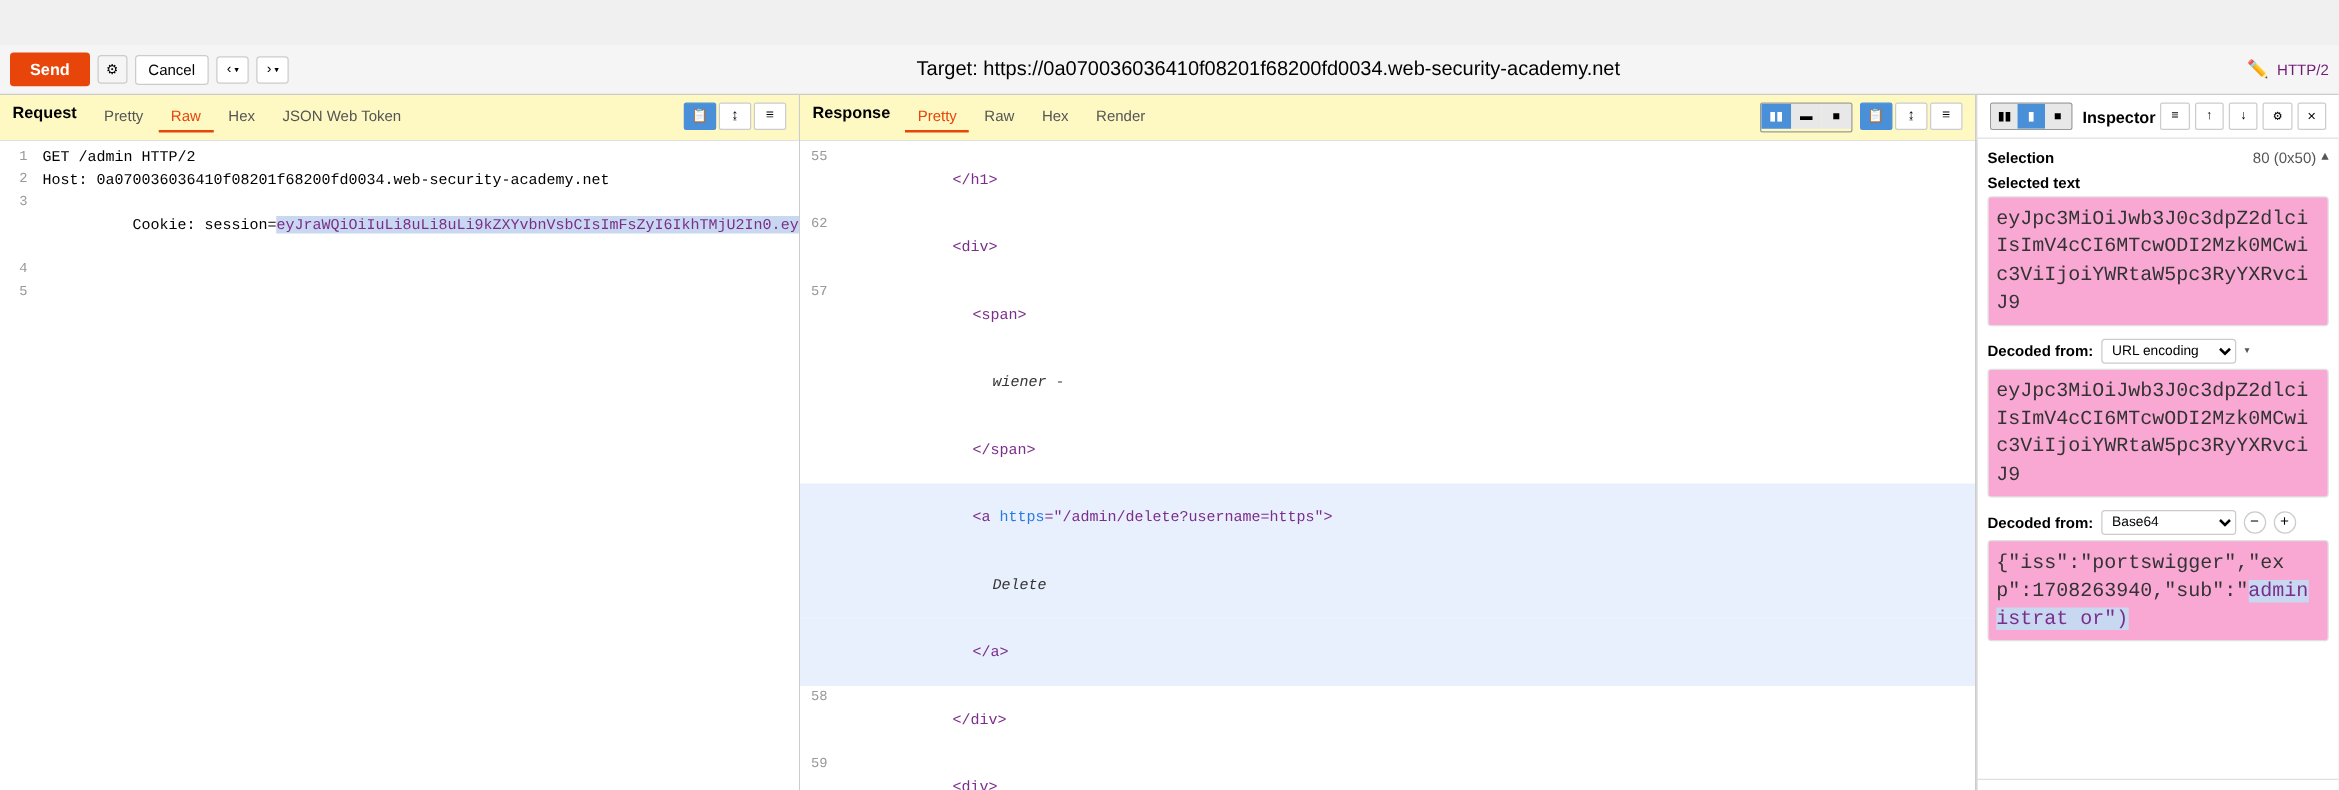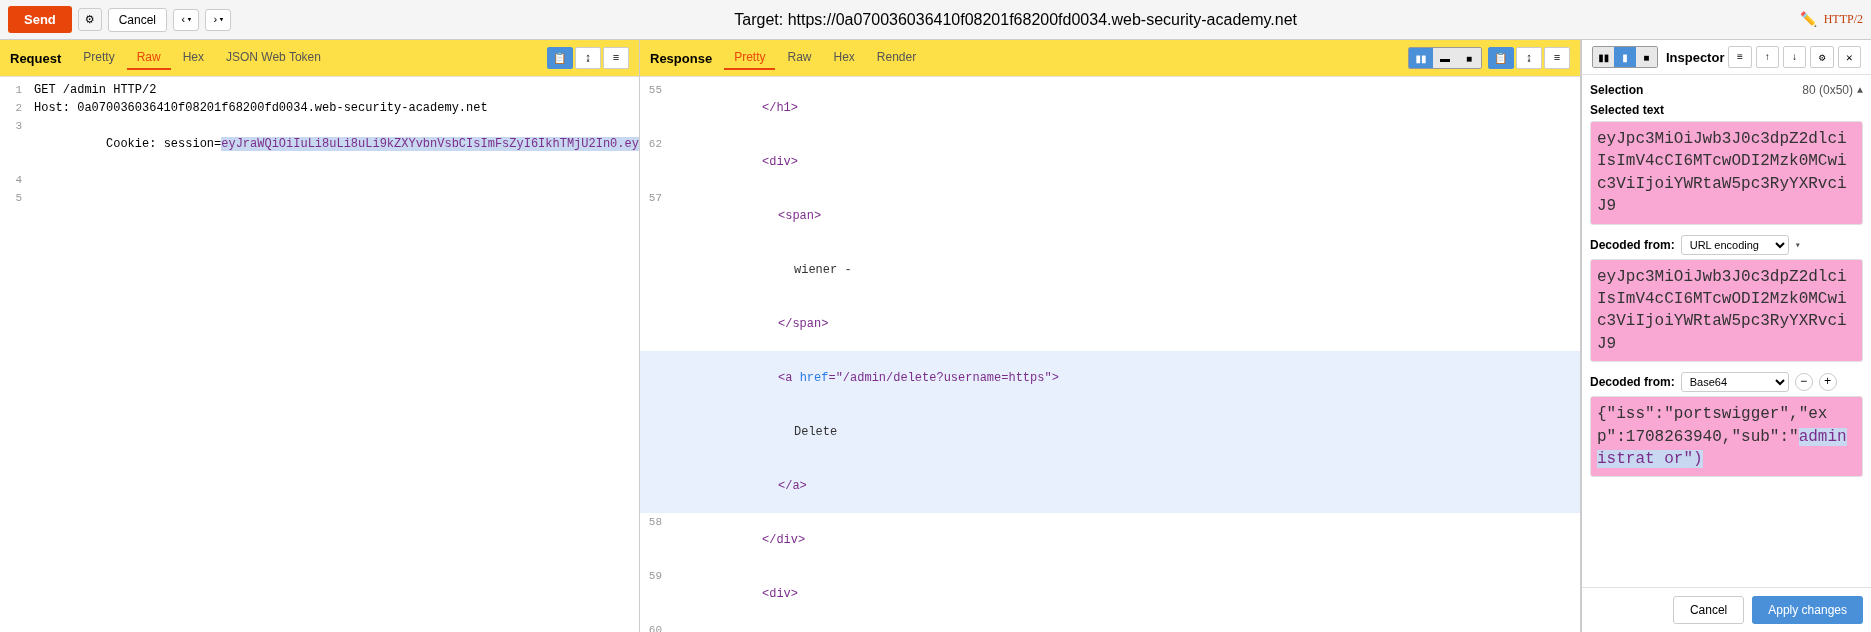--- a/index.html
+++ b/index.html
@@ -2,21 +2,21 @@
 <html><head>
   <meta charset="utf-8">
   <style>
     * { box-sizing: border-box; margin: 0; padding: 0; }
     body { font-family: 'Courier New', monospace; font-size: 12px; background: #f0f0f0; overflow: hidden; }
     
     
     .toolbar {
       display: flex; align-items: center; height: 40px;
       background: #f5f5f5; border-bottom: 1px solid #ccc;
-      padding: 0 8px; gap: 6px;
+      padding: 0 8px; gap: 6px; margin-top: 36px;
     }
     .btn-send {
       background: #e8450a; color: white; border: none; padding: 6px 16px;
       font-size: 13px; font-weight: bold; cursor: pointer; border-radius: 3px;
     }
     .btn-icon {
       background: #f5f5f5; border: 1px solid #ccc; padding: 4px 6px;
       cursor: pointer; border-radius: 3px; font-size: 11px;
     }
     .btn-cancel {
@@ -24,38 +24,38 @@
       cursor: pointer; border-radius: 3px; font-size: 12px;
     }
     .nav-btn {
       background: white; border: 1px solid #ccc; padding: 4px 6px;
       cursor: pointer; border-radius: 3px; font-size: 11px; display: flex; align-items: center;
     }
     .toolbar-target {
       flex: 1; text-align: center; font-family: Arial, sans-serif; font-size: 16px; font-weight: 500;
     }
     .http-version {
-      font-family: Liberation Serif, serif; font-size: 12px; color: #c2410c;
+      font-family: Liberation Sans, sans-serif; font-size: 12px; color: #701a75;
     }
 
     
     .main-container {
       display: flex; height: calc(100vh - 40px); overflow: hidden;
     }
 
     
     .panel {
       display: flex; flex-direction: column; border-right: 1px solid #ccc;
     }
     .panel-request { width: 640px; }
     .panel-response { flex: 1; }
 
     .panel-header {
-      display: flex; align-items: center; padding: 6px 10px;
-      background: #fde047; border-bottom: 1px solid #e0e0e0; gap: 2px;
+      display: flex; padding: 6px 10px;
+      background: #fef9c3; border-bottom: 1px solid #e0e0e0; gap: 2px;
     }
     .panel-title {
       font-family: Arial, sans-serif; font-weight: bold; font-size: 13px;
       margin-right: 10px;
     }
     .tab {
       padding: 4px 10px; cursor: pointer; font-family: Arial, sans-serif;
       font-size: 12px; color: #555; border-bottom: 2px solid transparent;
     }
     .tab.active { color: #e8450a; border-bottom: 2px solid #e8450a; font-weight: 500; }
@@ -81,21 +81,21 @@
     .line-content { flex: 1; padding-left: 4px; white-space: pre; }
     
     
     .req-normal { color: #000; }
     .req-highlight { background: #c8d8f0; color: #7b2d8b; }
     .req-key { color: #000; }
     
     
     .res-tag { color: #7b2d8b; }
     .res-attr { color: #2a7ae2; }
-    .res-text { color: #333; }
+    .res-text { color: #333; font-style: italic; }
     .res-selected-line { background: #e8f0fe; }
 
     
     .inspector-panel {
       width: 290px; display: flex; flex-direction: column;
       background: white; border-left: 1px solid #ccc;
     }
     .inspector-header {
       display: flex; align-items: center; padding: 6px 10px;
       border-bottom: 1px solid #e0e0e0; gap: 4px;
@@ -282,21 +282,21 @@
       <div class="code-line">
         <span class="line-num"></span>
         <span class="line-content">
           <span style="margin-left:32px;"></span><span class="res-tag">&lt;/span&gt;</span>
         </span>
       </div>
 
       <div class="code-line res-selected-line">
         <span class="line-num"></span>
         <span class="line-content">
-          <span style="margin-left:32px;"></span><span class="res-tag">&lt;</span><span class="res-tag">a </span><span class="res-attr">href</span><span class="res-tag">="</span><span class="res-tag">/admin/delete?username=https</span><span class="res-tag">"&gt;</span>
+          <span style="margin-left:32px;"></span><span class="res-tag">&lt;</span><span class="res-tag">a </span><span class="res-attr">https</span><span class="res-tag">="</span><span class="res-tag">/admin/delete?username=https</span><span class="res-tag">"&gt;</span>
         </span>
       </div>
 
       <div class="code-line res-selected-line">
         <span class="line-num"></span>
         <span class="line-content">
           <span style="margin-left:48px;" class="res-text">Delete</span>
         </span>
       </div>
 

